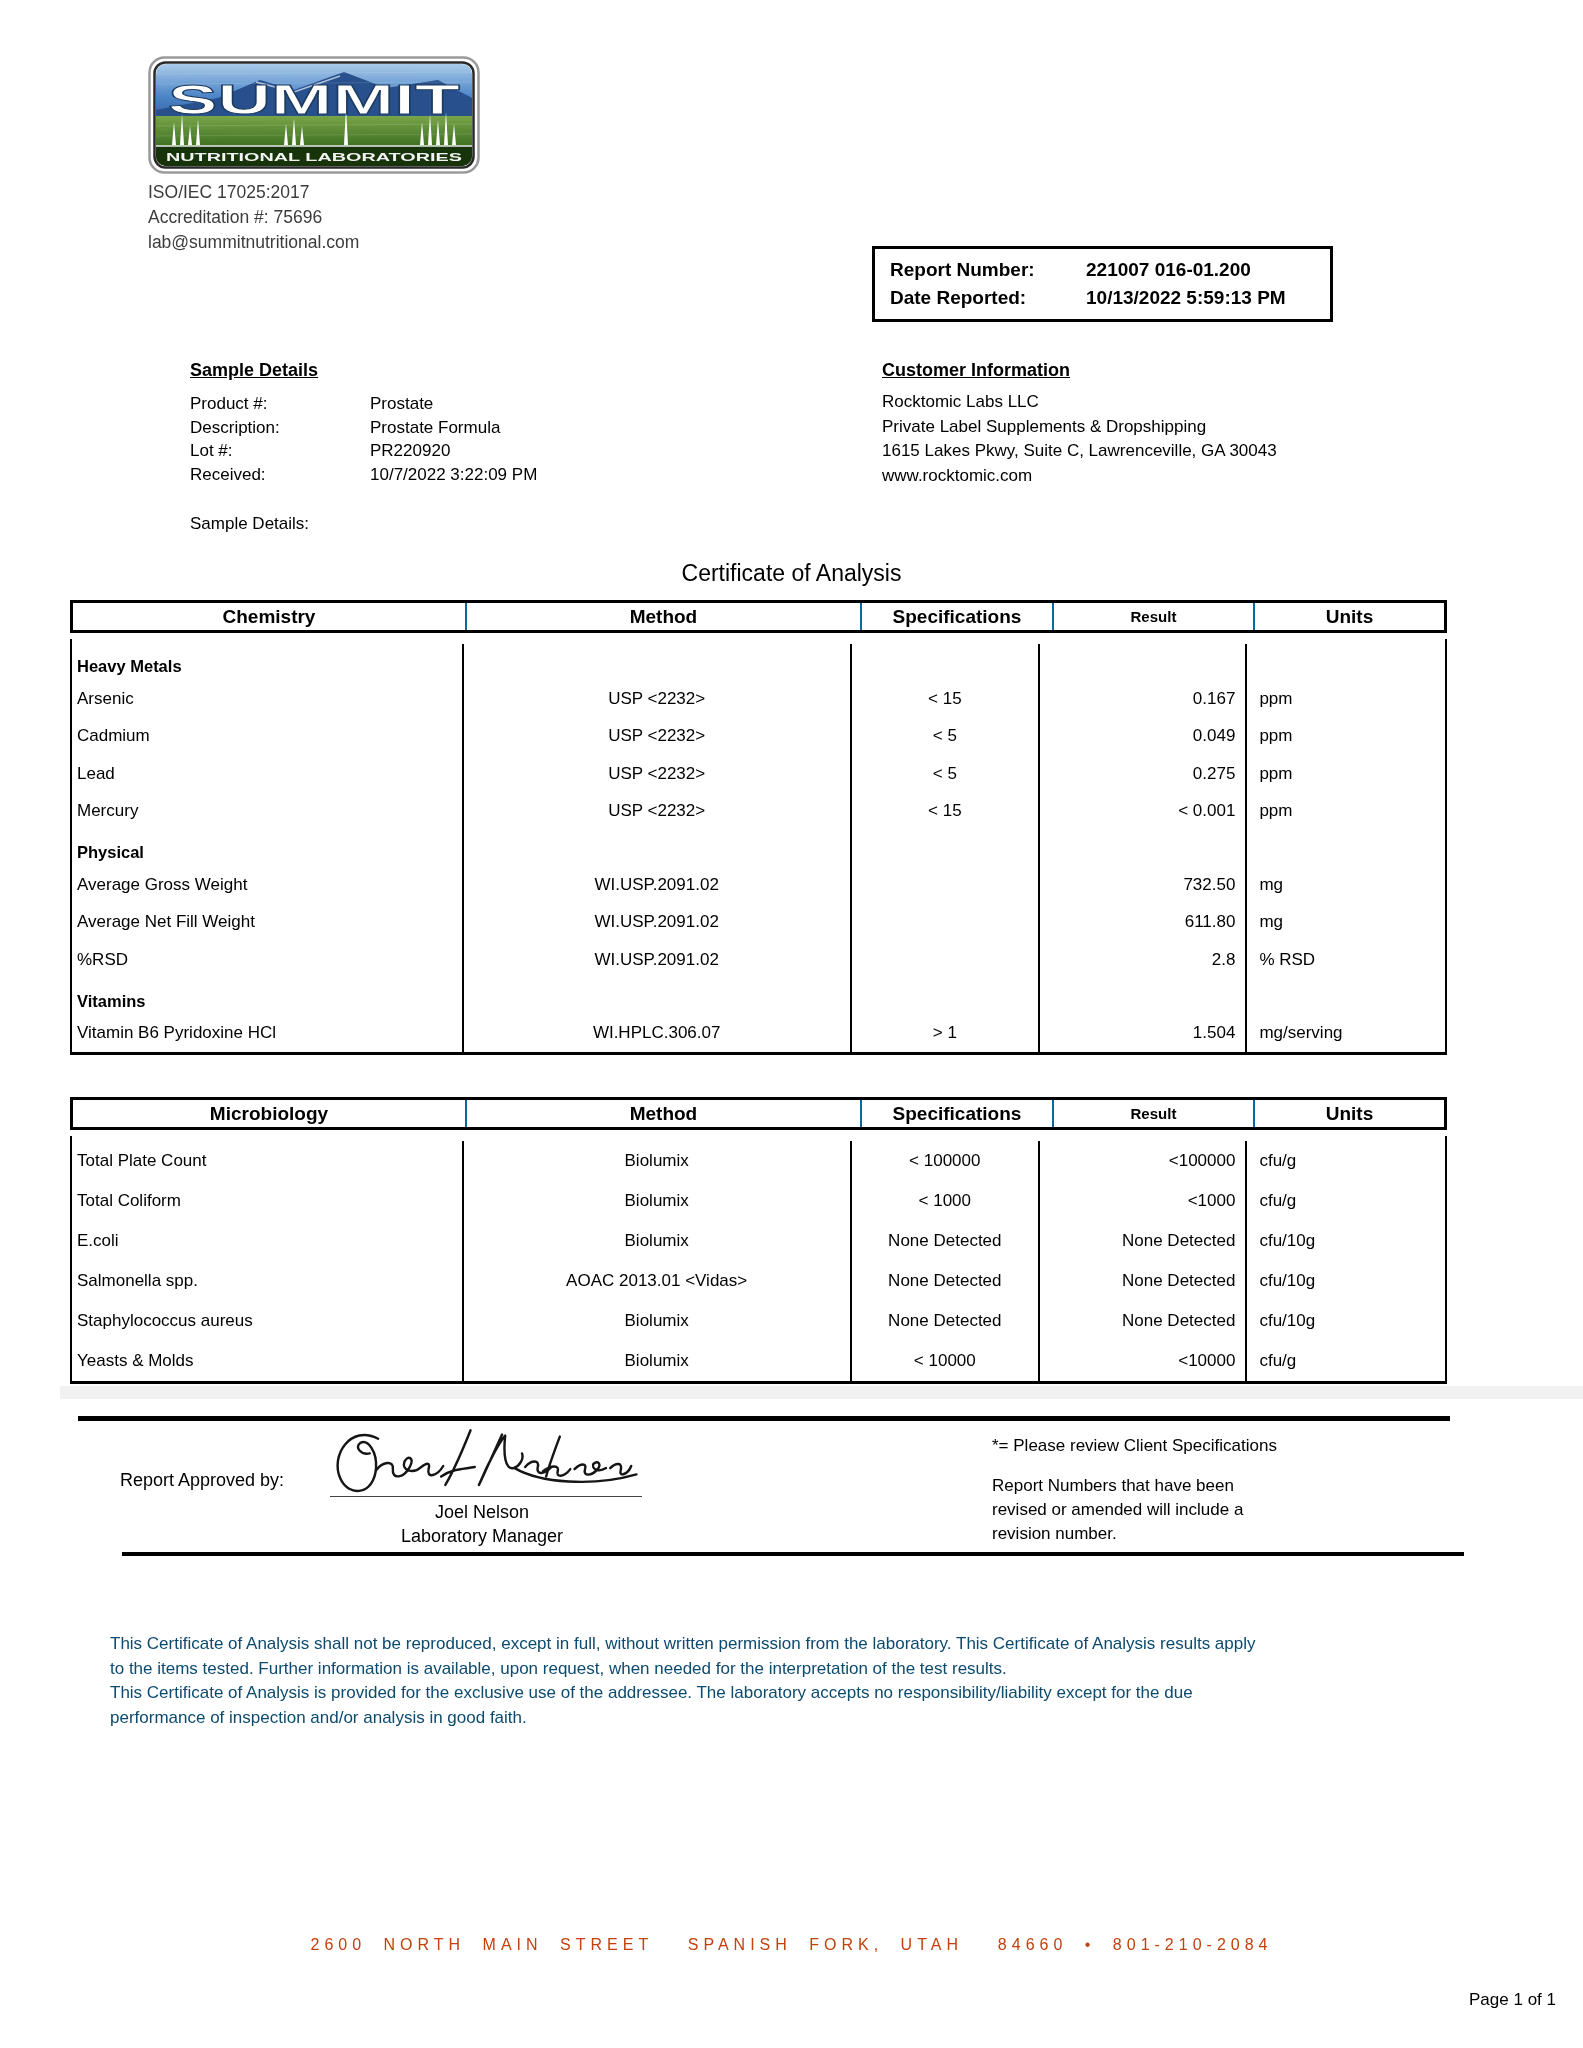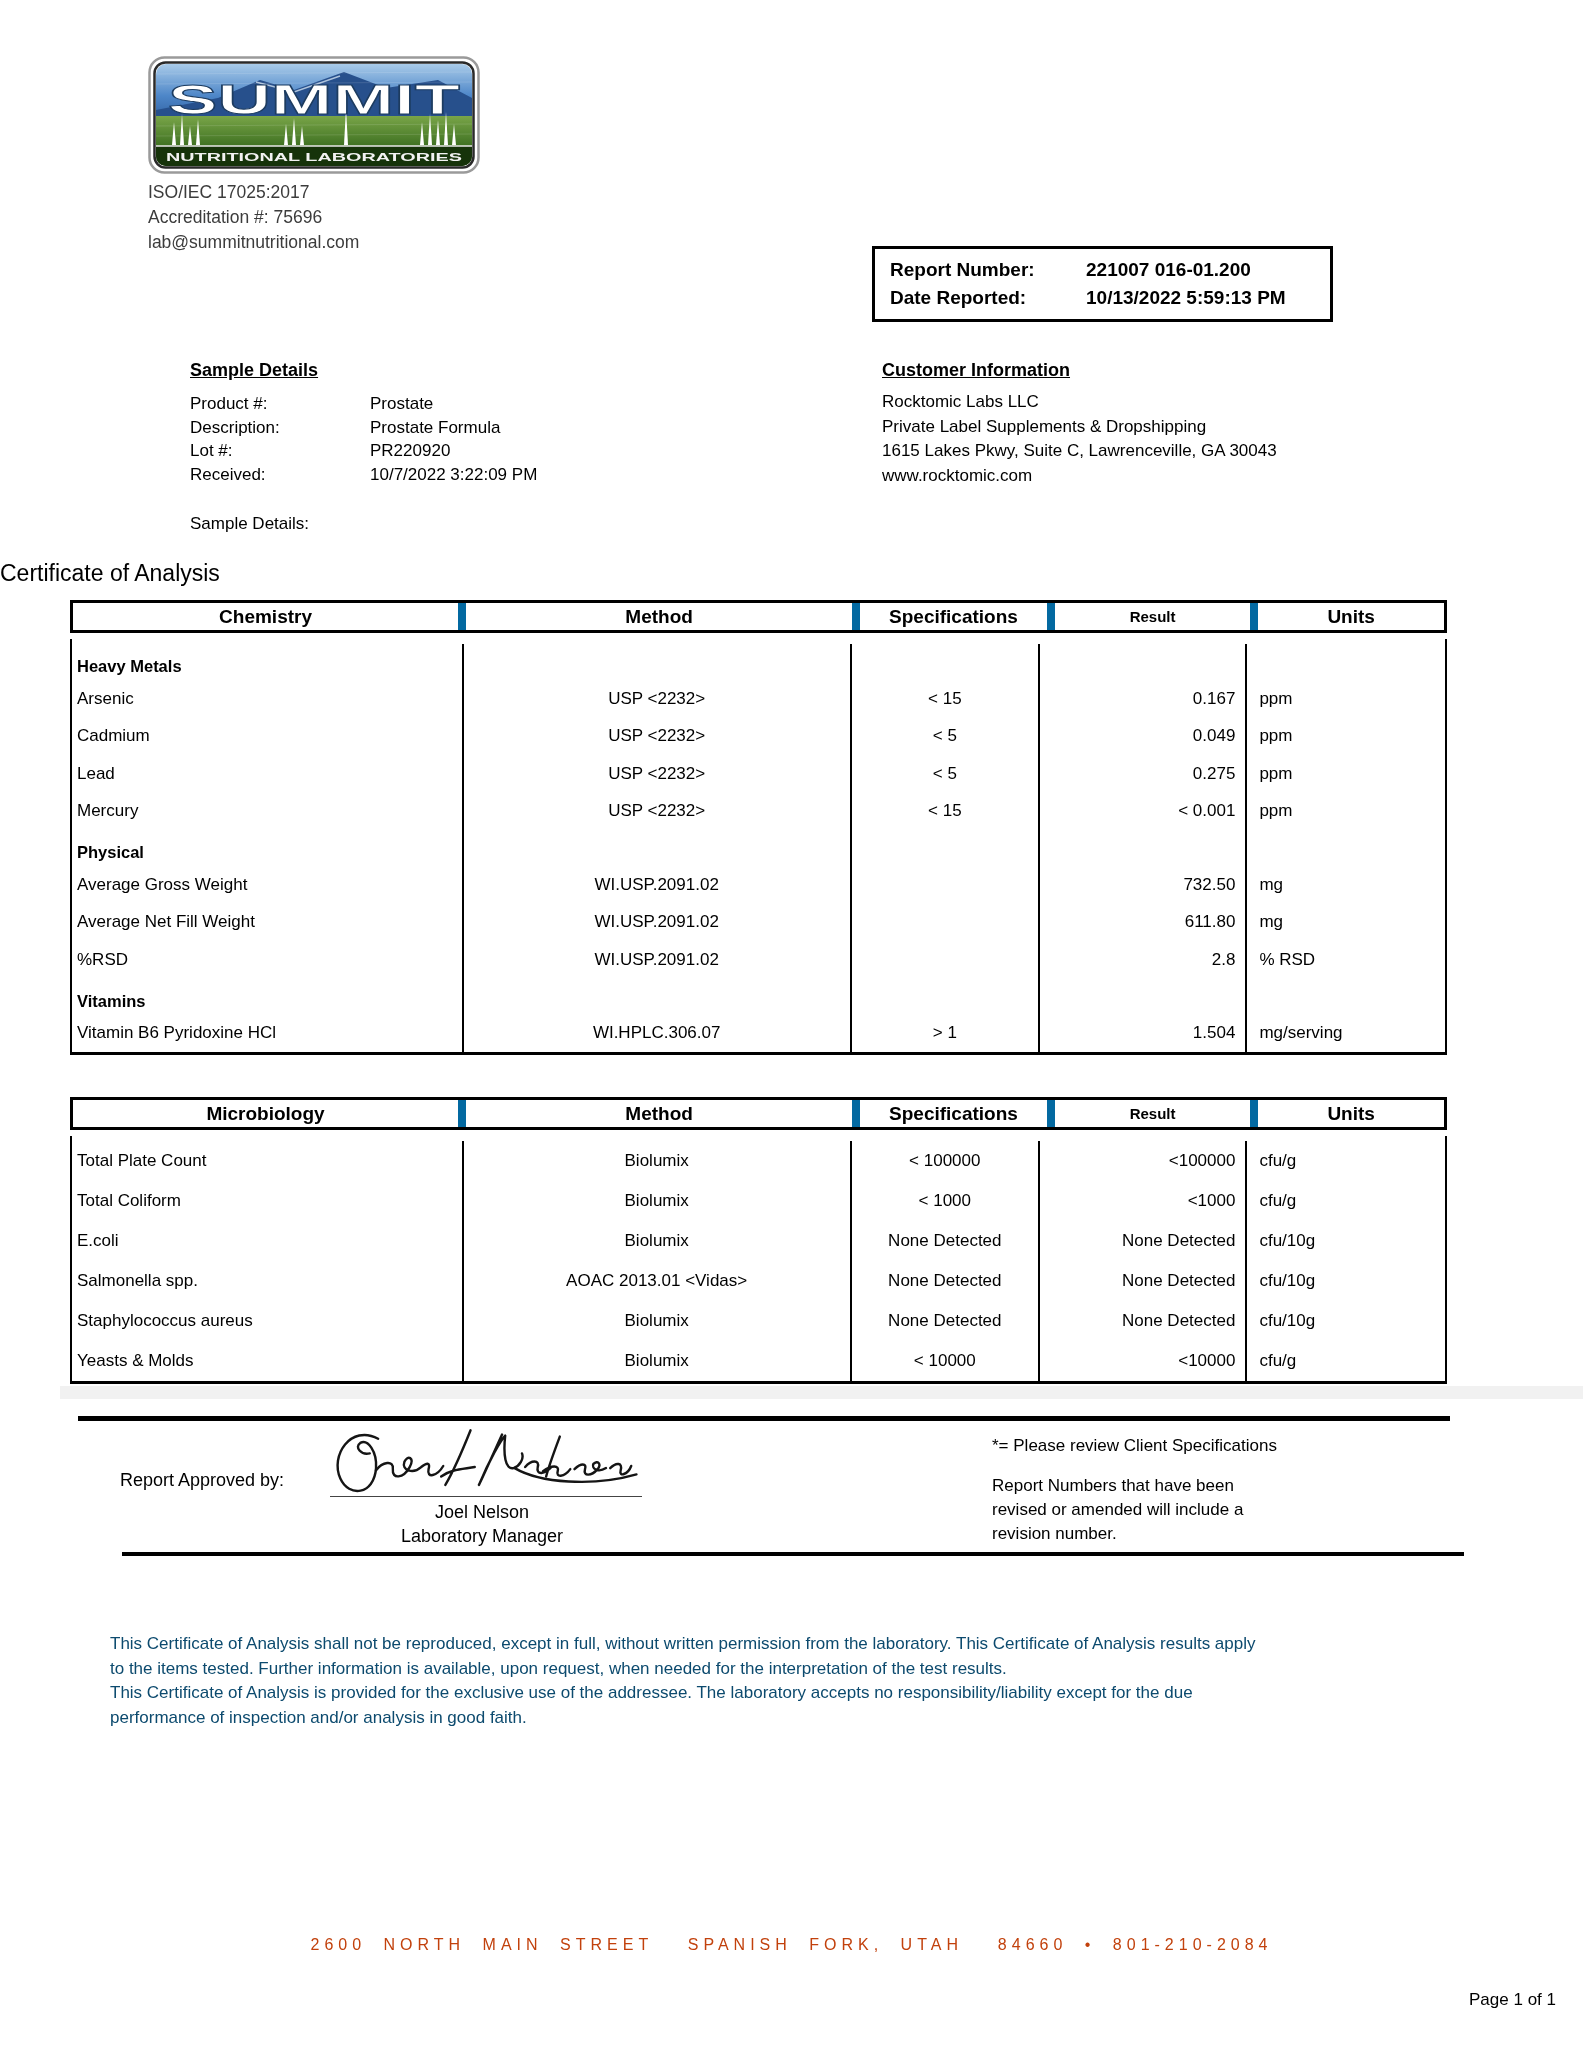--- a/index.html
+++ b/index.html
@@ -28,25 +28,25 @@
   .sec-h { font-size:18px; font-weight:bold; text-decoration:underline; }
   #sample { left:190px; top:360px; }
   #sample .fields { margin-top:11px; }
   #sample .frow { display:flex; line-height:23.5px; font-size:17px; }
   #sample .flabel { width:180px; }
   #sample-extra { left:190px; top:514px; font-size:17px; }
   #customer { left:882px; top:360px; }
   #customer .lines { margin-top:9px; font-size:17px; line-height:24.5px; }
 
   
-  #title { left:0; top:560px; width:1583px; font-size:23px; font-weight:500; }
+  #title { left:0; top:560px; width:1583px; text-align:center; font-size:23px; font-weight:500; }
 
   
   .t-head { left:70px; width:1377px; height:33px; display:flex; border:3px solid #000; box-sizing:border-box; background:#fff; }
-  .t-head .hc { border-right:8px solid #0369a1; display:flex; align-items:center; justify-content:center; font-weight:bold; font-size:19px; box-sizing:border-box; flex-basis:0; }
+  .t-head .hc { border-right:2px solid #0369a1; display:flex; align-items:center; justify-content:center; font-weight:bold; font-size:19px; box-sizing:border-box; flex-basis:0; }
   .t-head .hc:last-child { border-right:none; }
   .t-head .hc.small { font-size:15px; }
 
   .t-body { left:70px; width:1377px; border:2px solid #000; border-top:none; border-bottom:3px solid #000; box-sizing:border-box; padding-top:5px; background:#fff; }
   .tr { display:flex; }
   .tr .c { box-sizing:border-box; border-right:2px solid #000; display:flex; align-items:center; font-size:17px; flex-basis:0; overflow:hidden; }
   .tr .c:last-child { border-right:none; }
   .tr.data { height:37.5px; }
   #micro-body .tr.data { height:40px; }
   .tr.sec { height:36px;justify-content:flex-end; }

